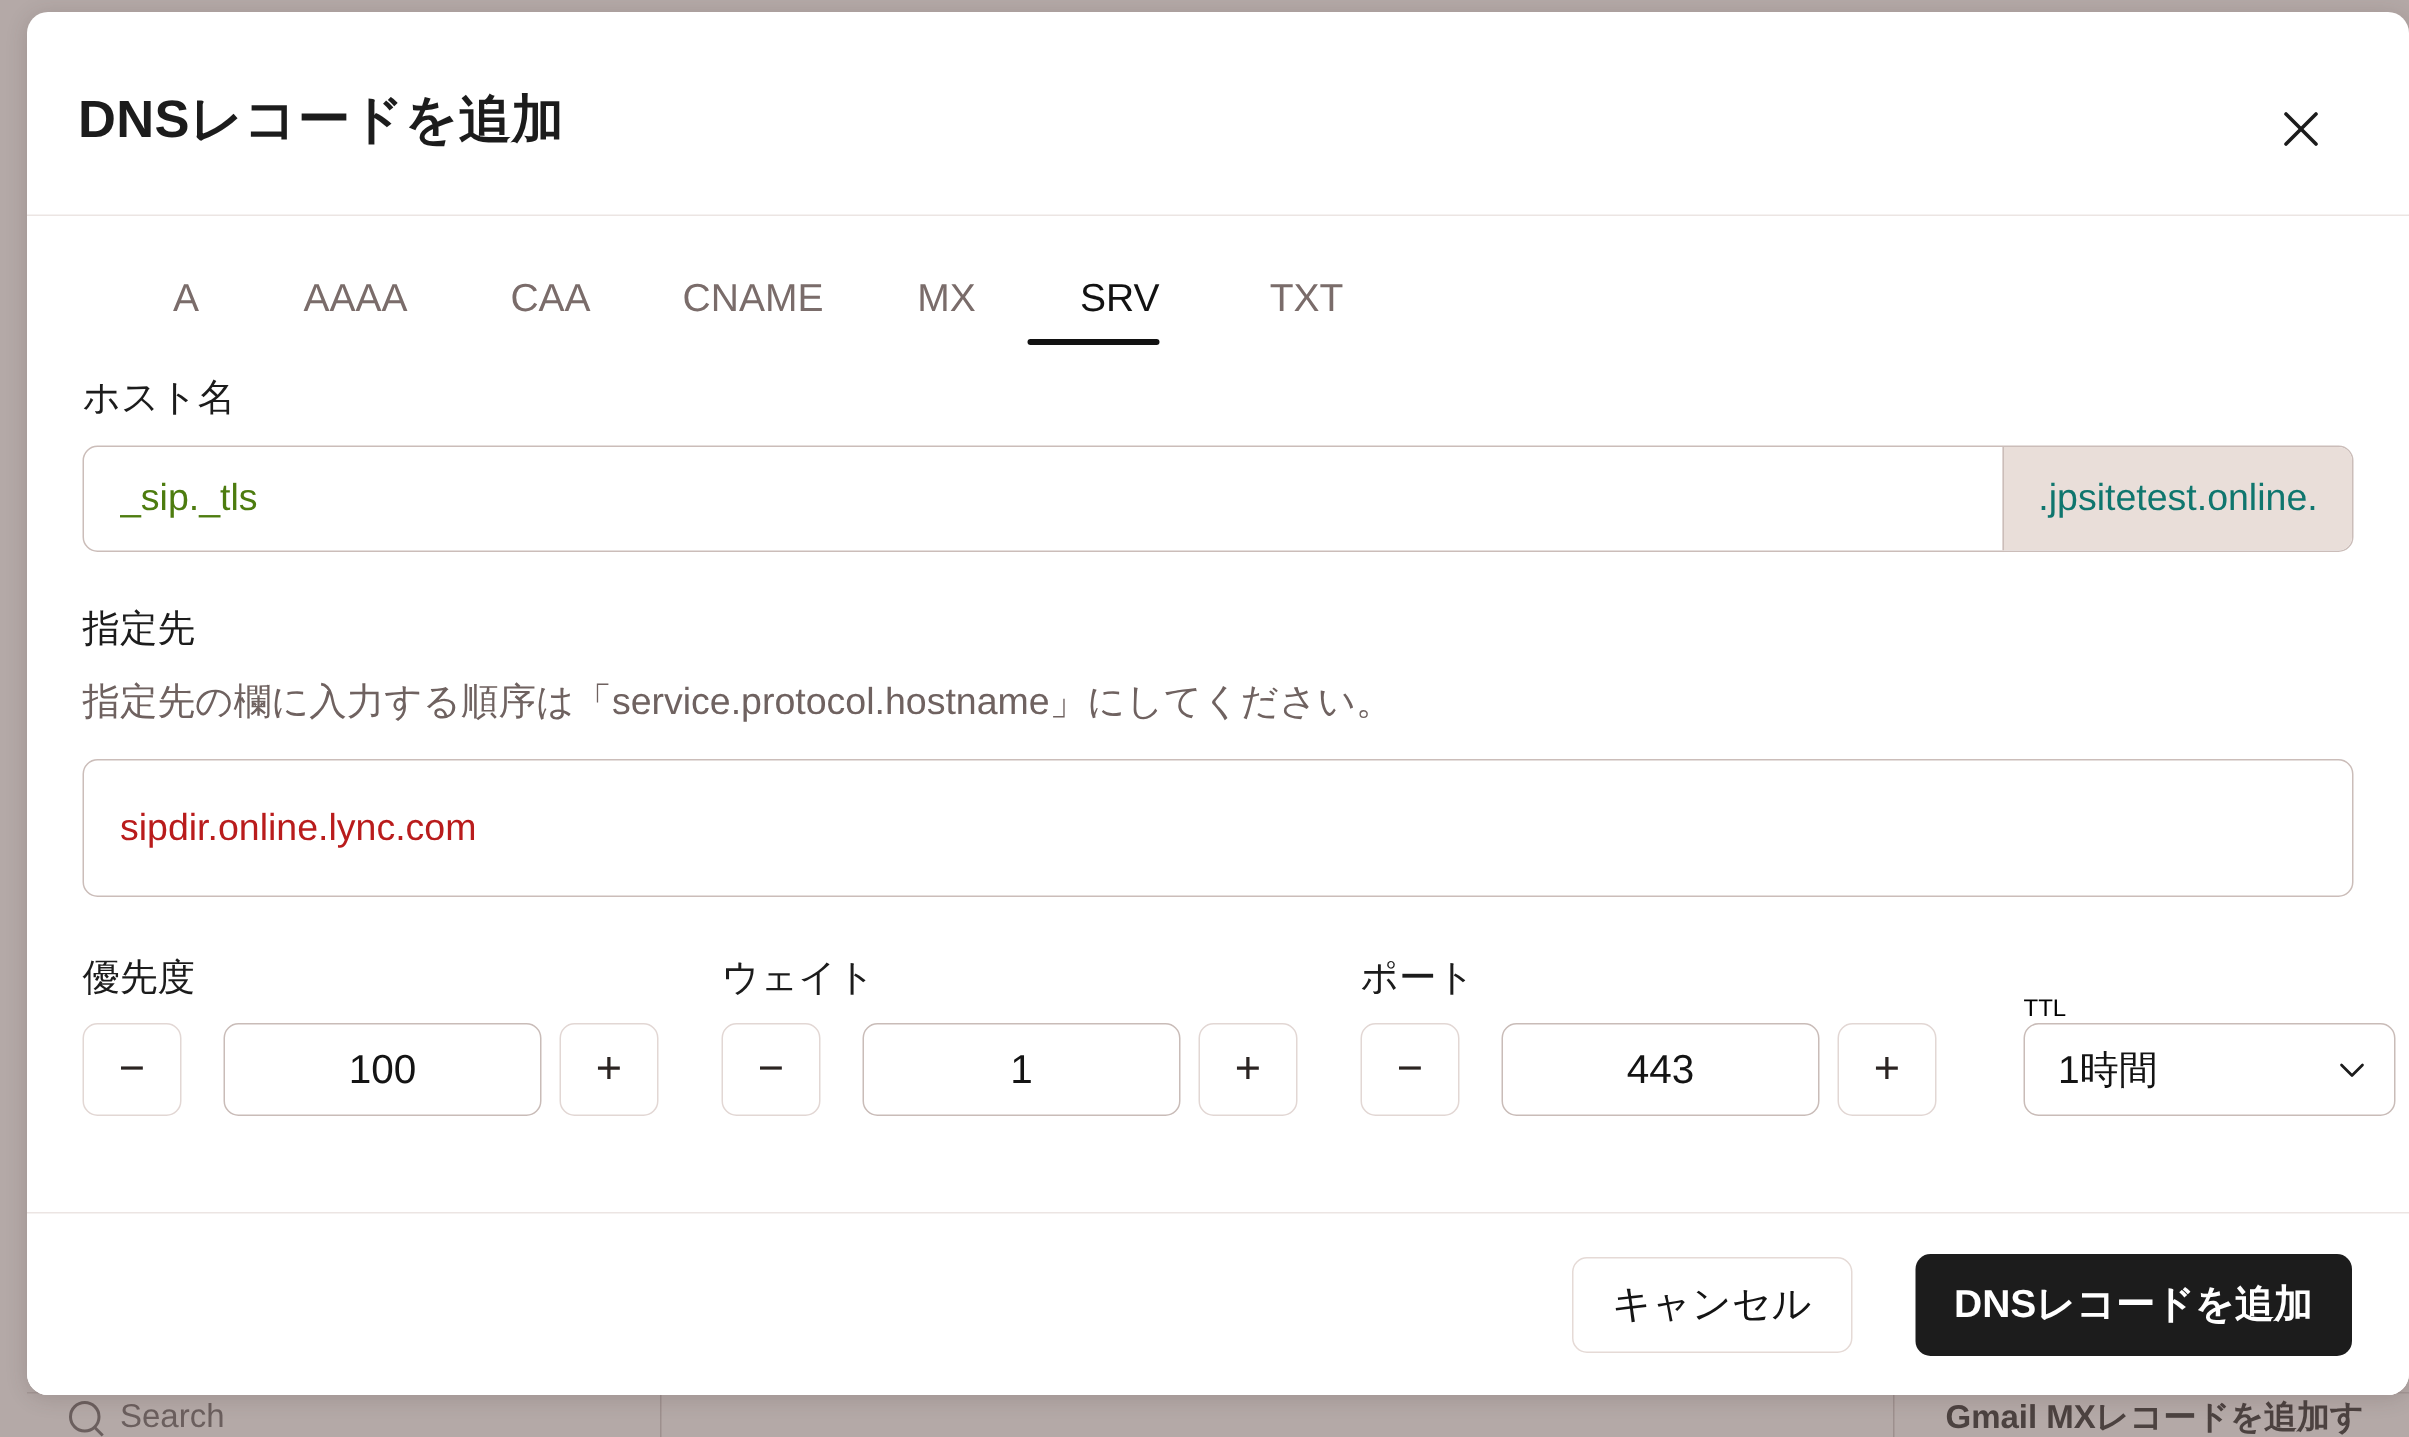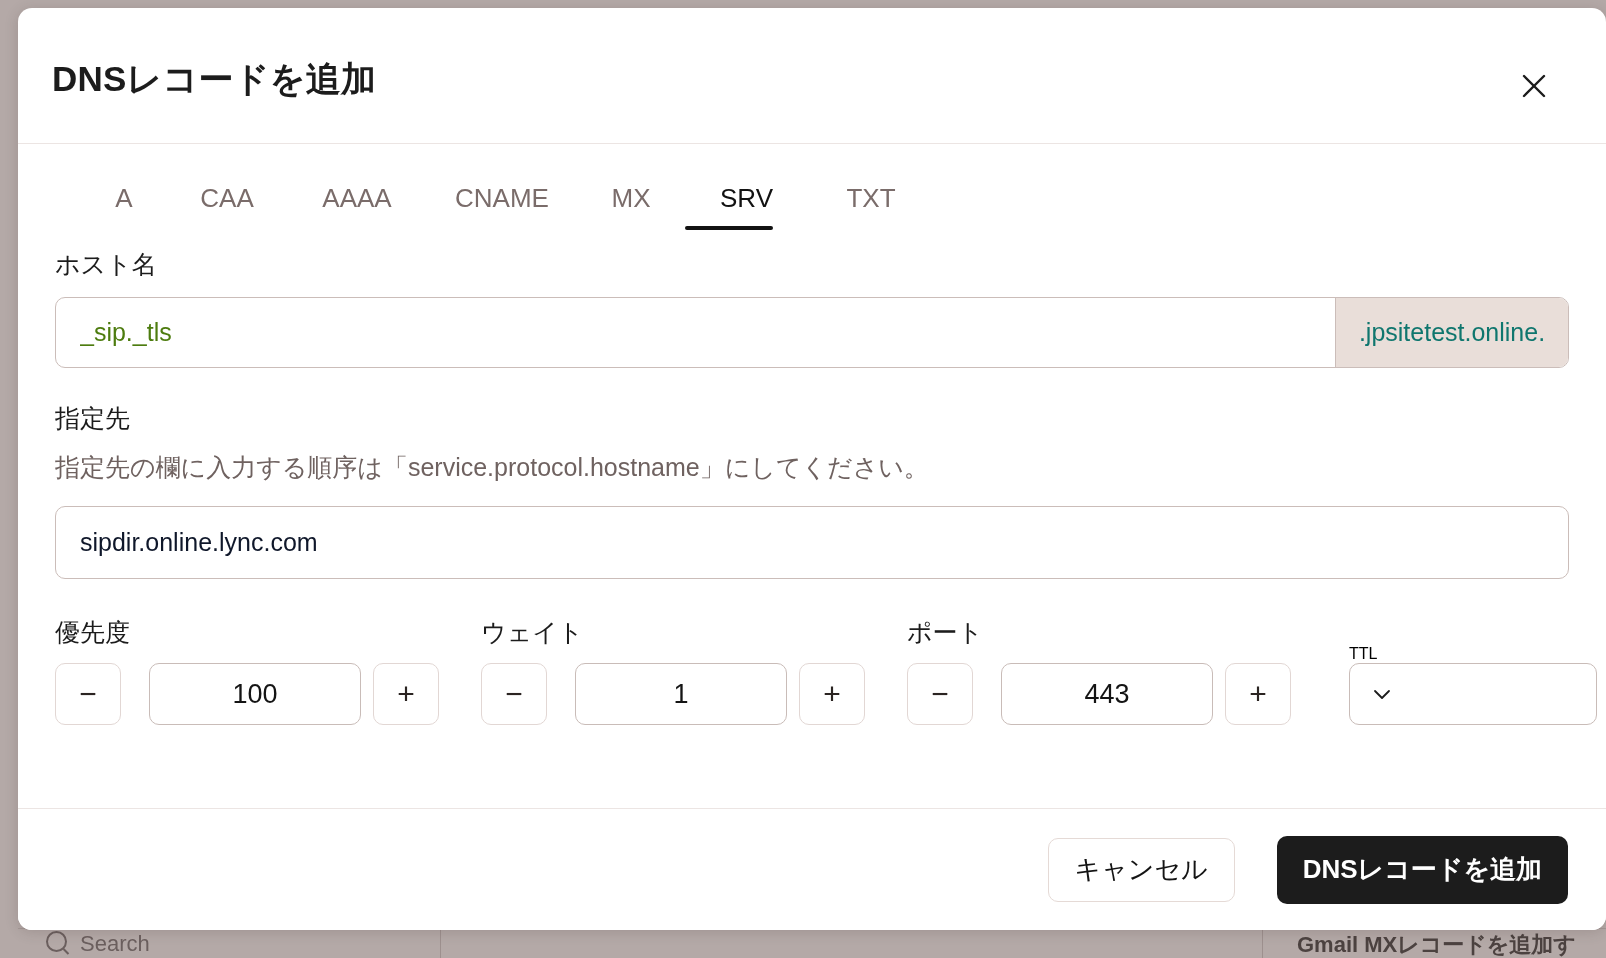--- a/index.html
+++ b/index.html
@@ -28,21 +28,21 @@
     right: 0;
     top: 928px;
     height: 30px;
     background: #b4a9a7;
     border-top: 1px solid #a49896;
     display: flex;
     align-items: flex-start;
   }
   .behind-search {
     display: flex;
-    align-items: flex-start;
+    align-items: center;
     gap: 13px;
     margin-left: 28px;
     margin-top: 2px;
     color: #6b5f5e;
     font-size: 22px;
   }
   .behind-search .mag {
     width: 17px;
     height: 17px;
     border: 2px solid #6b5f5e;
@@ -213,27 +213,27 @@
     align-items: center;
     justify-content: center;
     font-size: 25px;
     color: #0f766e;
   }
 
   
   .dest-wrap { margin-top: 0; }
   .dest-input {
     width: 100%;
-    height: 73px;
+    height: 92px;
     box-sizing: border-box;
     border: 1px solid #cbbdb9;
     border-radius: 10px;
     font-family: inherit;
     font-size: 25px;
-    color: #0f172a;
+    color: #b91c1c;
     padding: 0 24px;
     outline: none;
     background: #fff;
   }
 
   
   .num-row {
     display: flex;
     align-items: flex-end;
     margin-top: 37px;
@@ -367,22 +367,22 @@
     <button class="close-btn" aria-label="close">
       <svg width="26" height="26" viewBox="0 0 26 26" aria-hidden="true">
         <line x1="3" y1="3" x2="23" y2="23" stroke="#1c1c1c" stroke-width="2.4" stroke-linecap="round"></line>
         <line x1="23" y1="3" x2="3" y2="23" stroke="#1c1c1c" stroke-width="2.4" stroke-linecap="round"></line>
       </svg>
     </button>
   </div>
 
   <div class="tabs">
     <button class="tab" style="width:86px">A</button>
+    <button class="tab" style="width:140px">AAAA</button>
     <button class="tab" style="width:120px">CAA</button>
-    <button class="tab" style="width:140px">AAAA</button>
     <button class="tab" style="width:150px">CNAME</button>
     <button class="tab" style="width:108px">MX</button>
     <button class="tab active" style="width:88px">SRV</button>
     <button class="tab" style="width:100px;margin-left:48px">TXT</button>
   </div>
 
   <div class="modal-body">
 
     <div class="field-label">ホスト名</div>
     <div class="host-row">
@@ -437,20 +437,21 @@
           <input class="num-input" type="text" value="443" style="">
           <button class="step-btn">
             <span class="glyph">+</span>
           </button>
         </div>
       </div>
 
       <div class="ttl-group">
         <div class="nlabel">TTL</div>
         <div class="ttl-select">
+          <span class="ttl-value">1時間</span>
           <span class="chev">
             <svg width="20" height="20" viewBox="0 0 20 20" aria-hidden="true">
               <polyline points="3,7 10,14 17,7" fill="none" stroke="#1c1c1c" stroke-width="1.8" stroke-linecap="round" stroke-linejoin="round"></polyline>
             </svg>
           </span>
         </div>
       </div>
 
     </div>
   </div>

